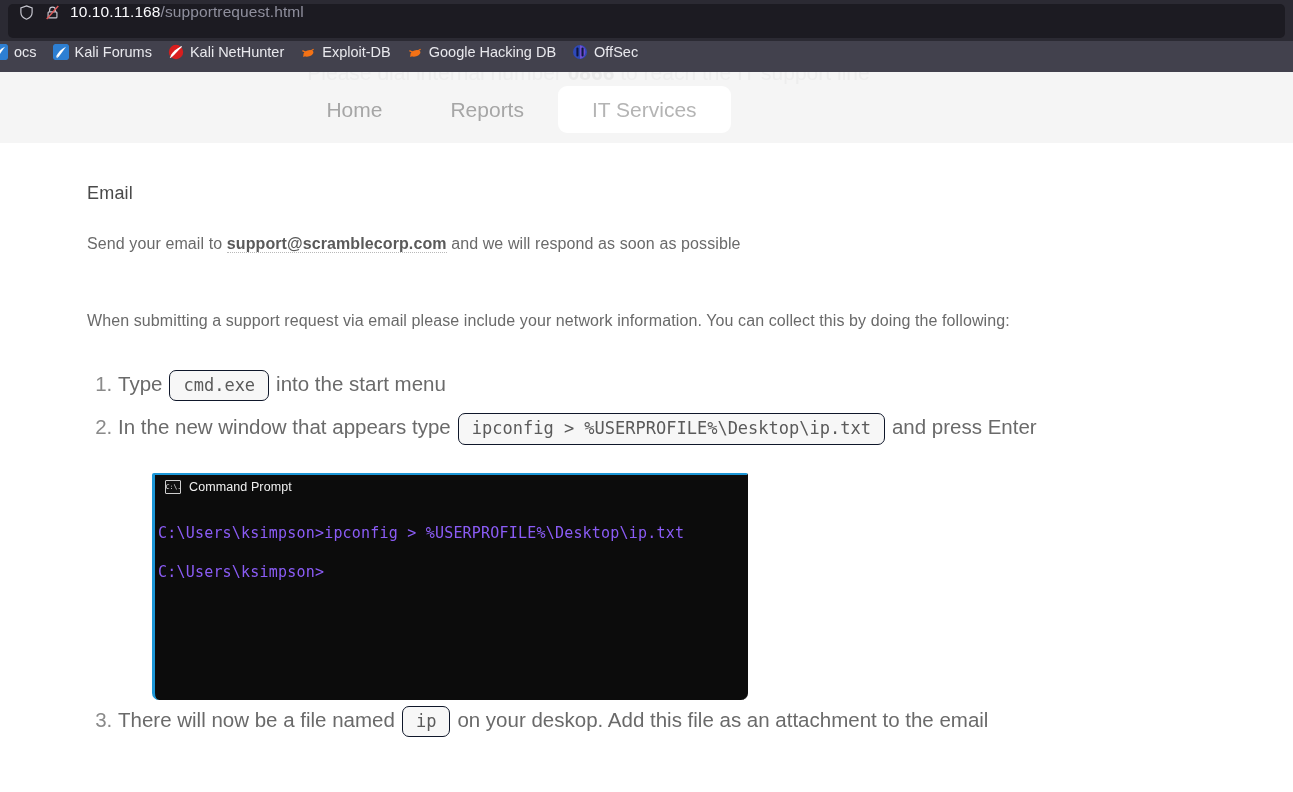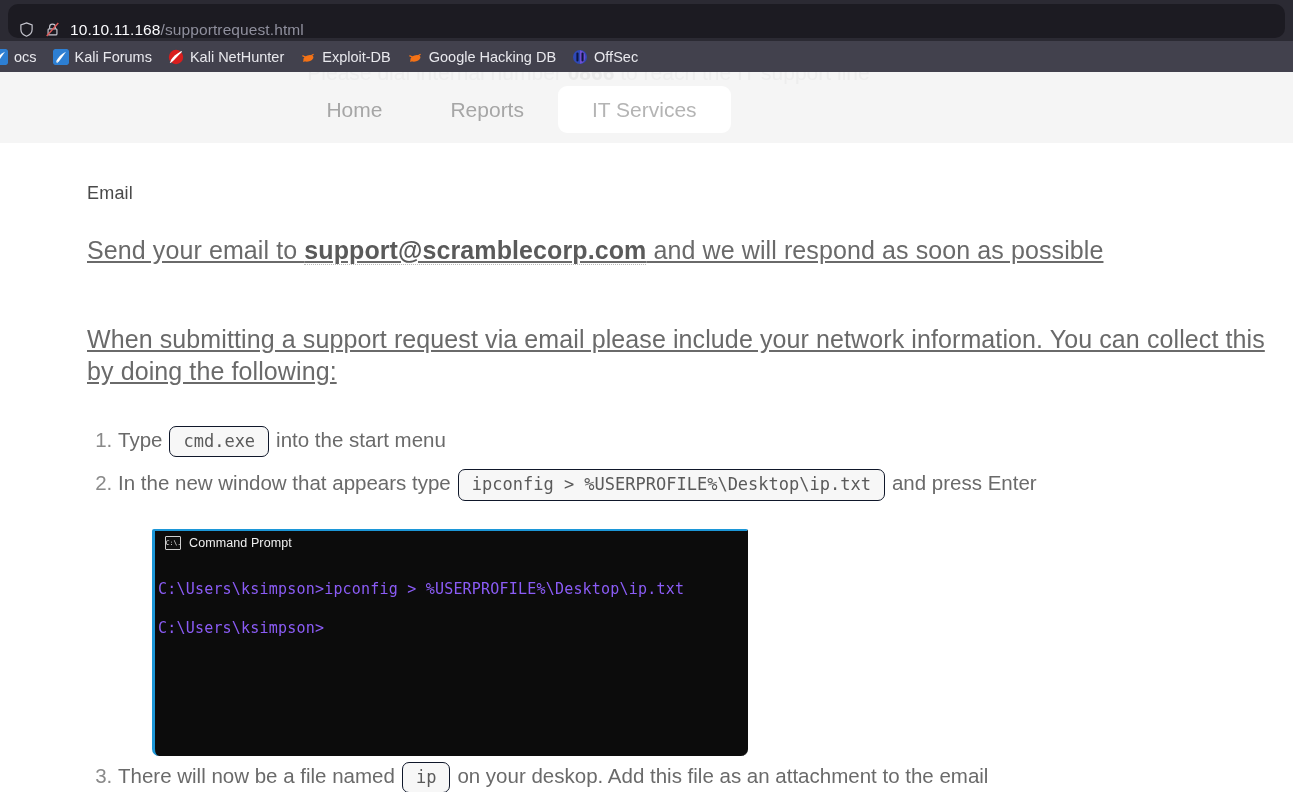--- a/index.html
+++ b/index.html
@@ -23,23 +23,23 @@
     background: #2b2a33;
     display: flex;
     align-items: center;
     padding: 0 8px;
   }
 
   .urlbar {
     flex: 1;
     height: 31px;
     background: #1c1b22;
-    border-radius: 10px;
-    display: flex;
-    align-items: flex-start;
+    border-radius: 5px;
+    display: flex;
+    align-items: flex-end;
     padding: 17px 10px;
     gap: 9px;
   }
 
   .url-icon {
     width: 17px;
     height: 17px;
     flex: 0 0 auto;
     display: flex;
     align-items: center;
@@ -53,21 +53,21 @@
     white-space: nowrap;
     letter-spacing: 0.1px;
   }
   .url-text .dim { color: #8f8f9d; }
 
   
   .bookmarks-row {
     height: 31px;
     background: #42414d;
     display: flex;
-    align-items: center;
+    align-items: flex-start;
     gap: 0px;
     padding-left: 0px;
     overflow: hidden;
   }
 
   .bookmark {
     display: flex;
     align-items: center;
     gap: 6px;
     padding: 3px 8px;
@@ -146,26 +146,25 @@
 
   .section-title {
     font-size: 18px;
     font-weight: 400;
     color: #4a4a4a;
     margin-top: 40px;
     letter-spacing: 0.2px;
   }
 
   .para {
-    font-size: 25px;
+    font-size: 16px;
     color: #6a6a6a;
     margin-top: 30px;
     letter-spacing: 0.1px;
     line-height: 1.3;
-    text-decoration: underline;
   }
 
   .email-link {
     font-weight: 700;
     color: #5a5a5a;
     text-decoration: none;
     border-bottom: 1px dotted #b9b9b9;
   }
 
   .para-wide {

